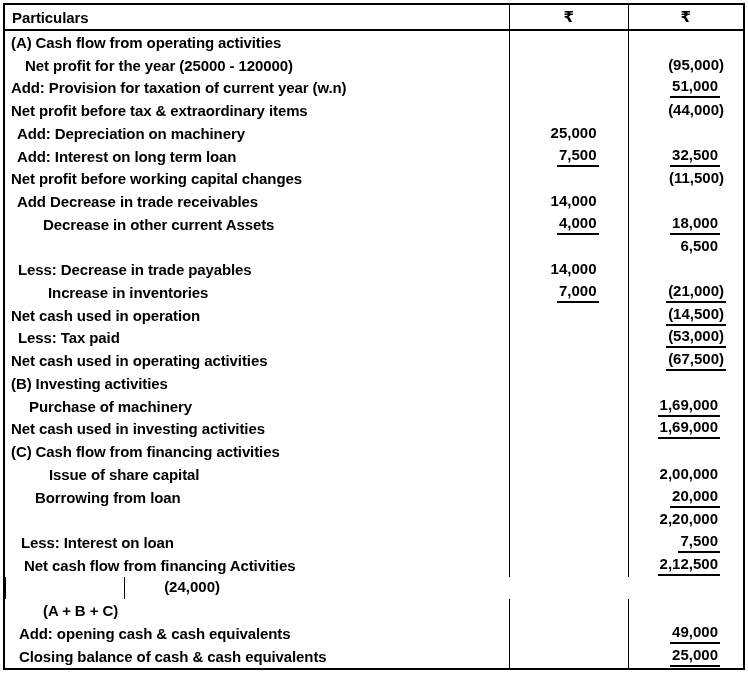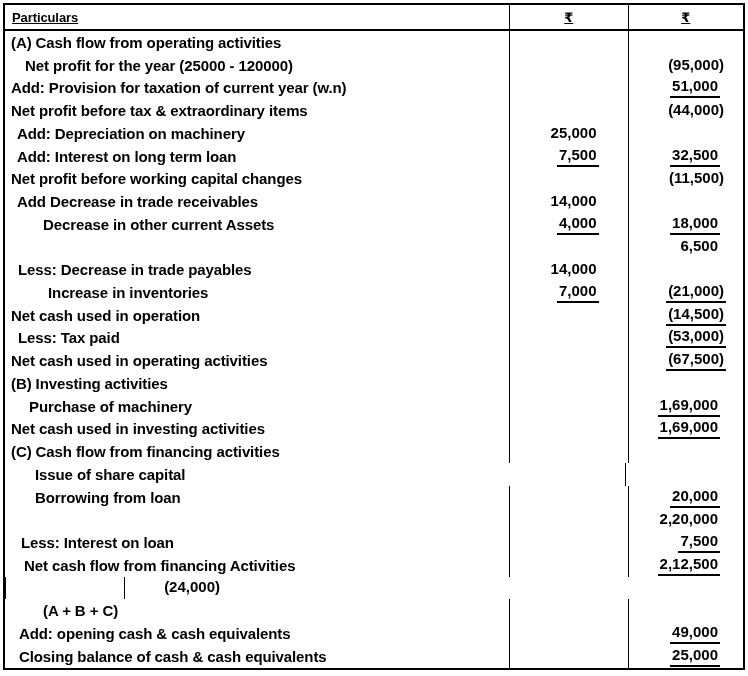--- a/index.html
+++ b/index.html
@@ -15,22 +15,21 @@
     border: 2px solid #000;
     background: #fff;
     font-weight: bold;
     color: #000;
     font-size: 15px;
   }
   .row { display: flex; height: 22.74px; }
   .header-row {
     height: 24px;
     border-bottom: 2px solid #000;
-    font-size: 13px;
-    text-decoration: underline;
+    font-size: 15px;
   }
   .cell {
     display: flex;
     align-items: center;
     overflow: hidden;
     white-space: nowrap;
   }
   .c1 { flex: 1; }
   .c2 { width: 117.5px; border-left: 1.5px solid #000; justify-content: flex-end; }
   .c3 { width: 114.5px; border-left: 1.5px solid #000; justify-content: flex-end; }
@@ -235,23 +234,26 @@
       </div>
       <div class="row">
         <div class="cell c1">
           <span class="label" style="padding-left: 6px;">(C) Cash flow from financing activities</span>
         </div>
         <div class="cell c2"></div>
         <div class="cell c3"></div>
       </div>
       <div class="row">
         <div class="cell c1">
-          <span class="label" style="padding-left: 30px;">Issue of share capital</span>
-        </div>
-        <div class="cell c2"></div>
+          <span class="label" style="padding-left: 44px;">Issue of share capital</span>
+        </div>
+        <div class="cell c2"></div>
+        <div class="cell c3">
+          <span class="amt" style="margin-right: 23px;">2,00,000</span>
+        </div>
       </div>
       <div class="row">
         <div class="cell c1">
           <span class="label" style="padding-left: 30px;">Borrowing from loan</span>
         </div>
         <div class="cell c2"></div>
         <div class="cell c3">
           <span class="amt u-s" style="margin-right: 23px;">20,000</span>
         </div>
       </div>

